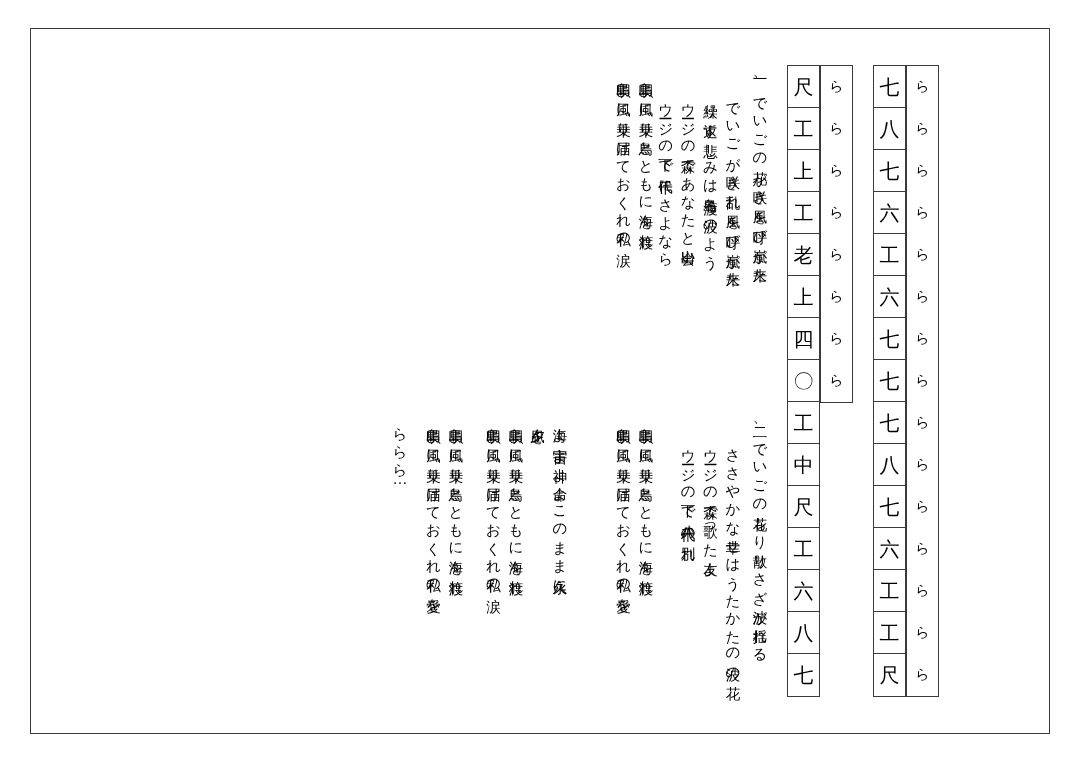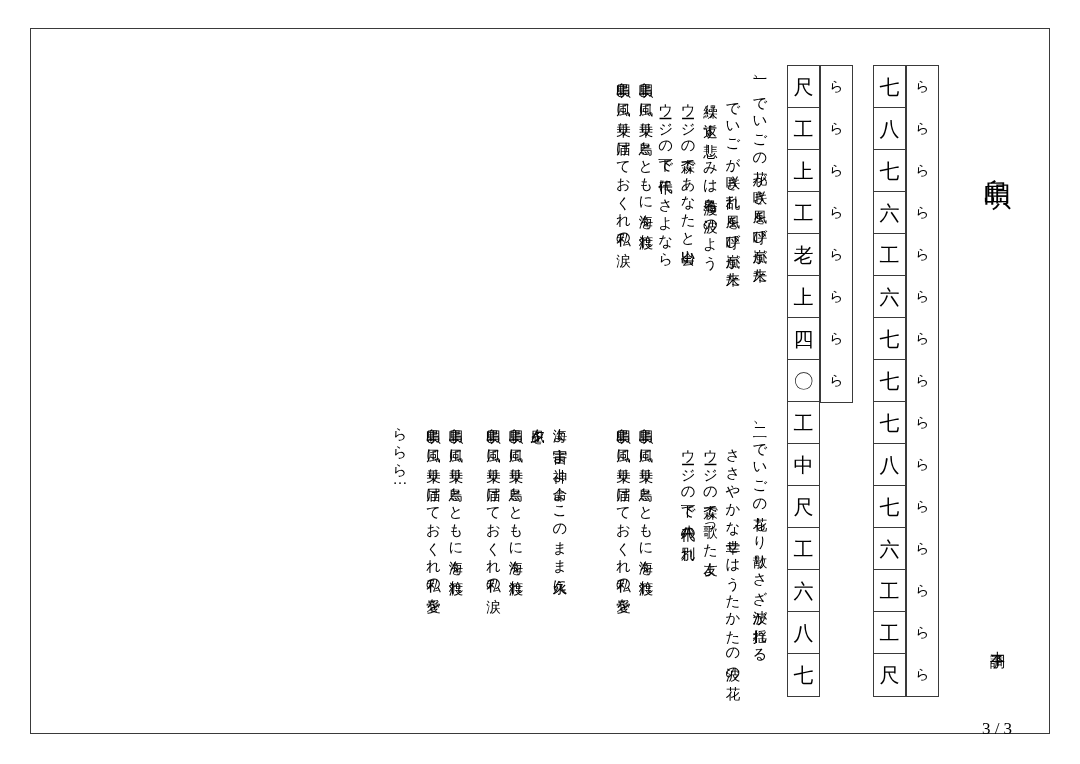--- a/index.html
+++ b/index.html
@@ -110,25 +110,20 @@
   }
   .vcol.num {
     font-size: 14.5px;
   }
 </style>
 </head>
 <body>
 
 <div class="page">
 
-  <div class="title-block">
-    <div class="song-title">島唄</div>
-    <div class="tuning">本調子</div>
-    <div class="page-num">3 / 3</div>
-  </div>
 
   <div class="kun-group" style="right:110px; width:68px;">
     <div class="kun-col plain" style="right:33px;">
       <div class="cell">七</div>
       <div class="cell">八</div>
       <div class="cell">七</div>
       <div class="cell">六</div>
       <div class="cell">工</div>
       <div class="cell">六</div>
       <div class="cell">七</div>

